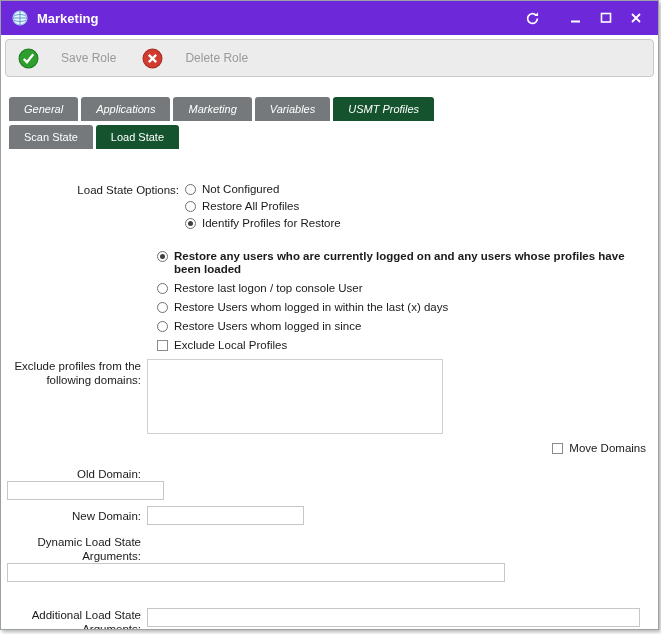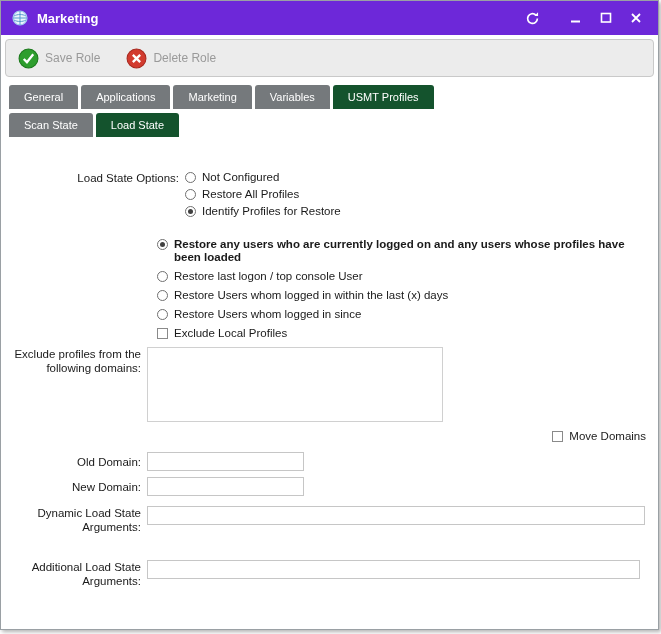--- a/index.html
+++ b/index.html
@@ -37,25 +37,25 @@
   .toolbar {
     margin: 4px 4px 0 4px;
     height: 38px;
     background: #ececec;
     border: 1px solid #c9c9c9;
     border-radius: 4px;
     display: flex; align-items: center;
     padding-left: 12px;
     gap: 26px;
   }
-  .tool-btn { display:flex; align-items:center; gap:6px; cursor:default; }
+  .tool-btn { display:flex; align-items:center; gap:22px; cursor:default; }
   .tool-label { color:#9a9a9a; font-size:12px; }
   
   .tabrow { display:flex; gap:3px; margin-left:8px; }
-  .tabrow.first { margin-top:8px; }
+  .tabrow.first { margin-top:20px;font-style:italic; }
   .tabrow.second { margin-top:4px; }
   .tab {
     background:#75797c;
     color:#fff;
     font-size:11px;
     padding:0 15px;
     height:24px; line-height:24px;
     border-radius:3px 3px 0 0;
     cursor:default;
     white-space:nowrap;
@@ -95,21 +95,21 @@
   input[type="text"] {
     height:19px; border:1px solid #c6c6c6;
     font-family:"Liberation Sans",sans-serif; font-size:11.5px;
     padding:0 3px;
   }
   .in-small { width:157px; }
   .in-wide  { width:498px; }
   .in-wide2 { width:493px; }
   .mt6 { margin-top:6px; }
   .mt8 { margin-top:8px;justify-content:flex-end; }
-  .mt10 { margin-top:10px; }
+  .mt10 { margin-top:10px;flex-direction:column; }
   .mt26 { margin-top:26px; }
   .icon-flex { display:inline-flex; }
 </style>
 </head>
 <body>
 
 <div class="window">
 
   <div class="titlebar">
     <span class="app-icon">

